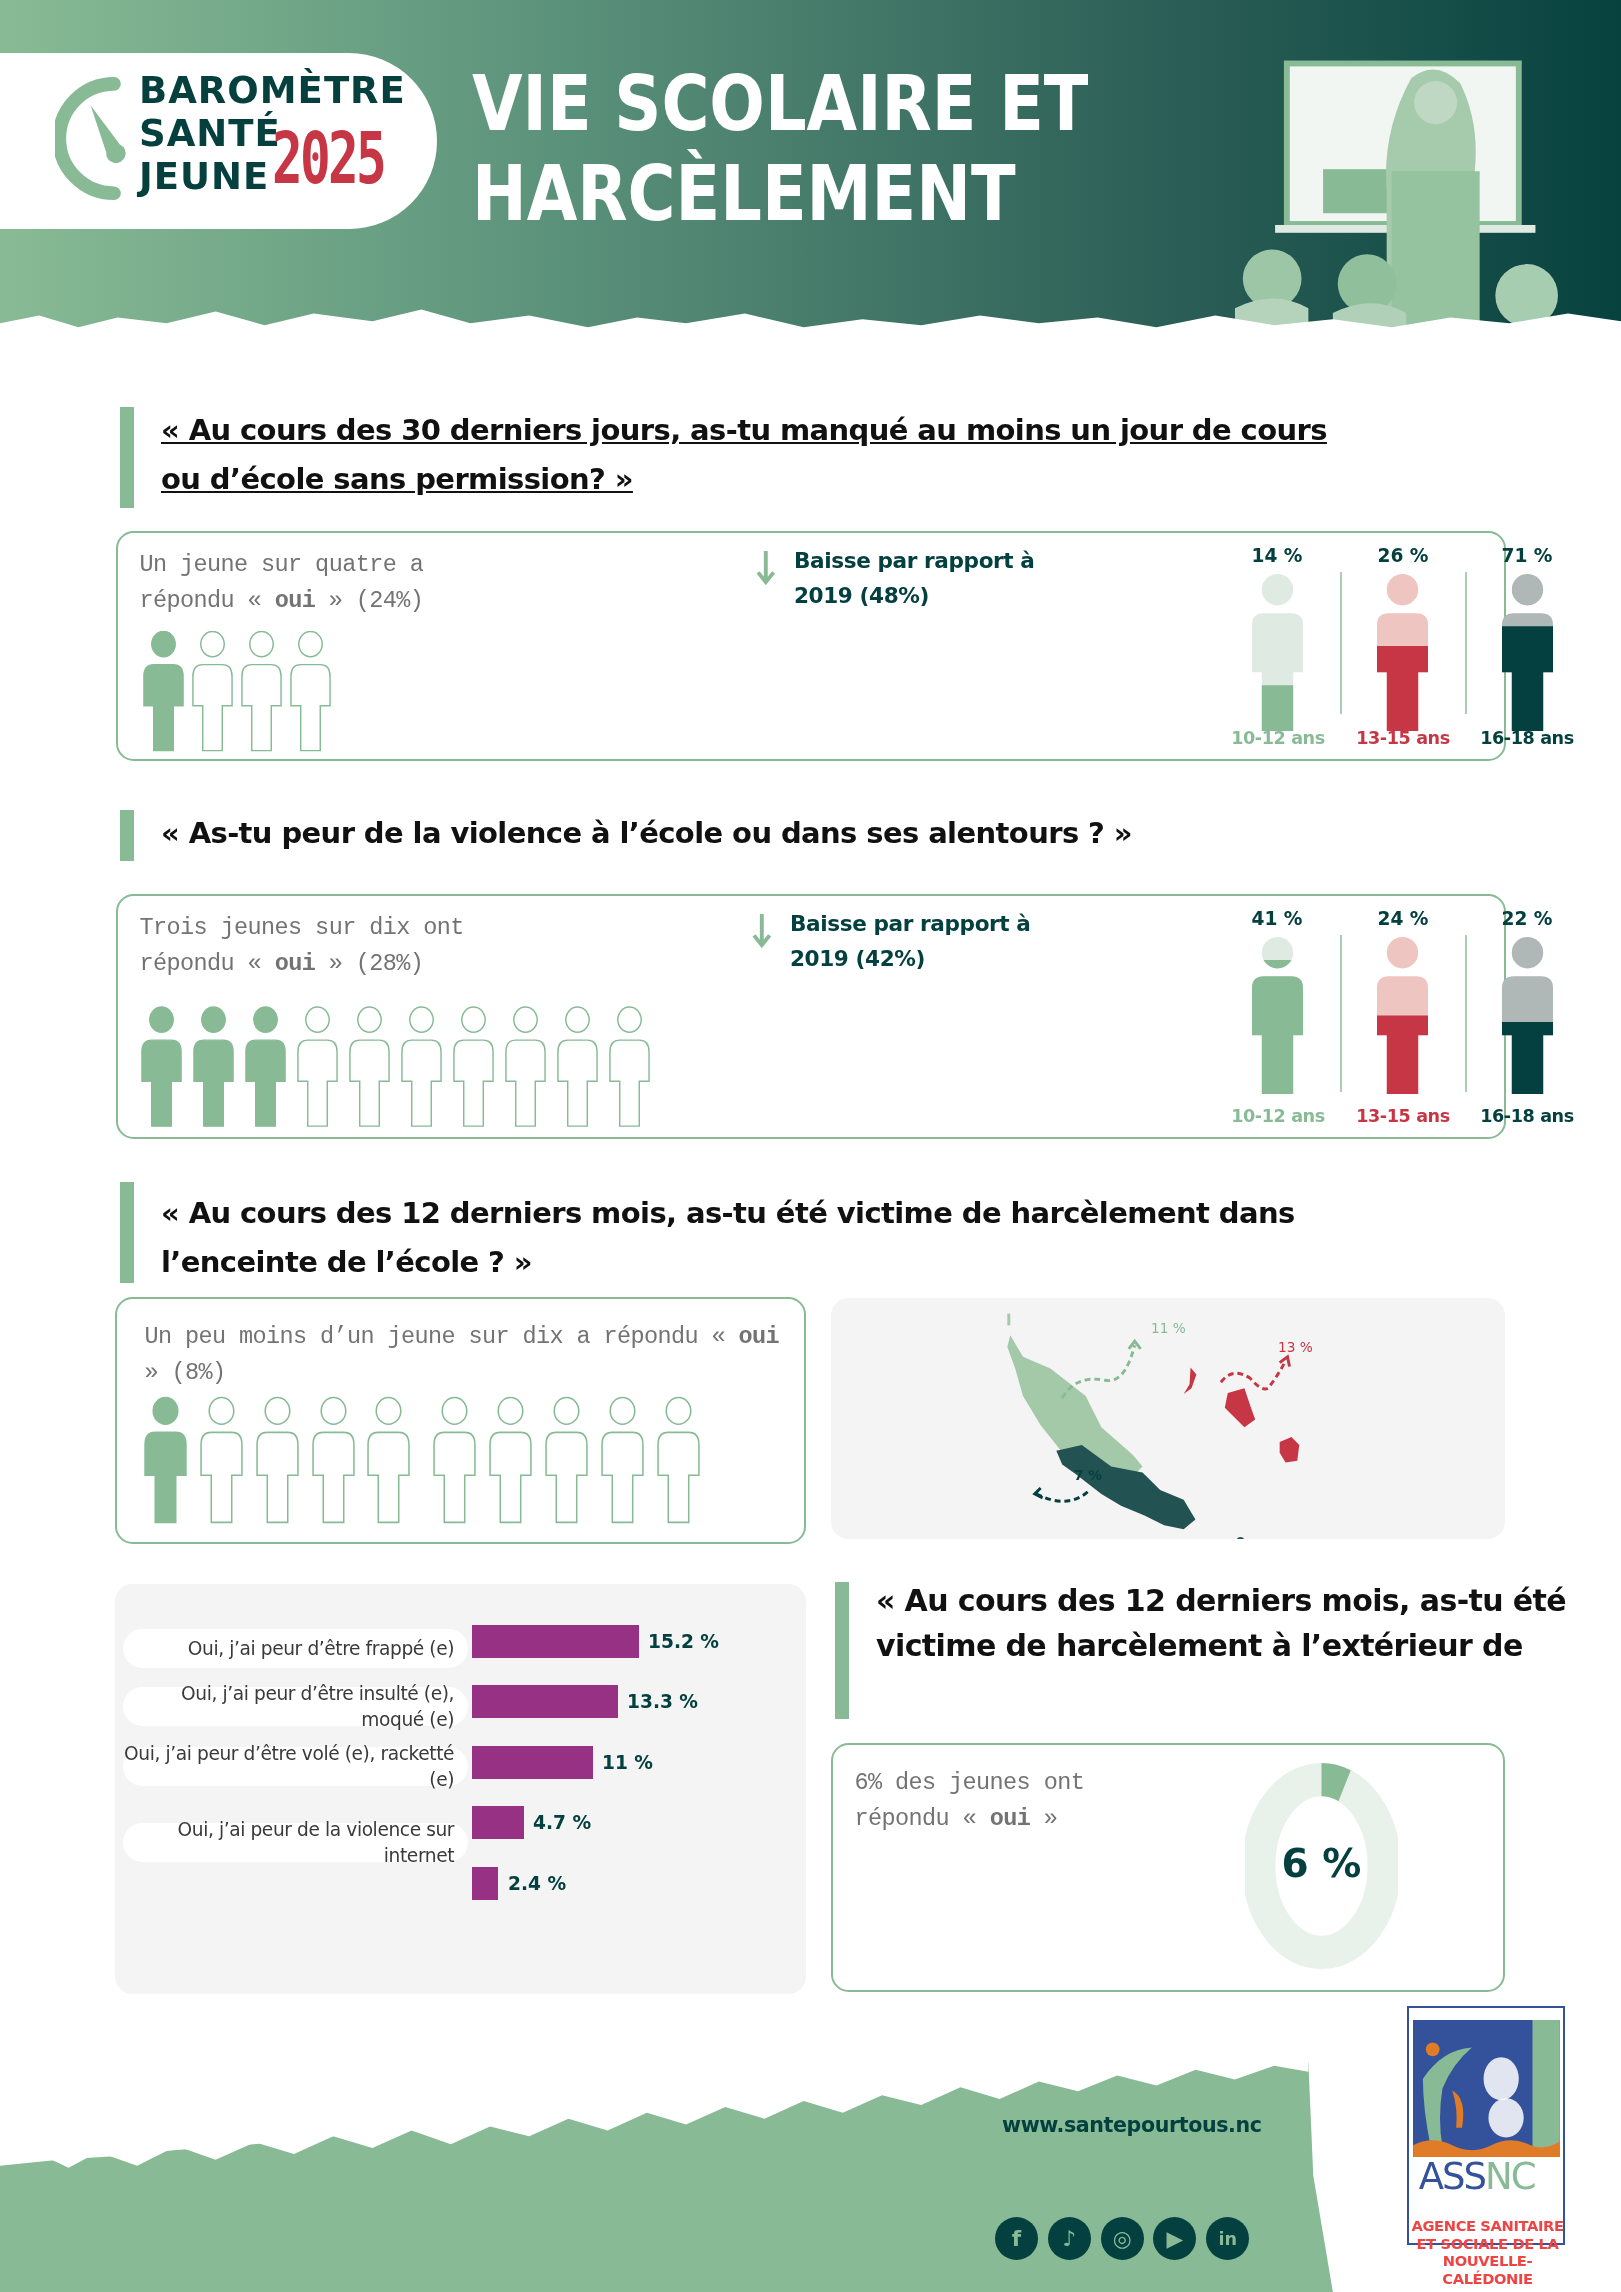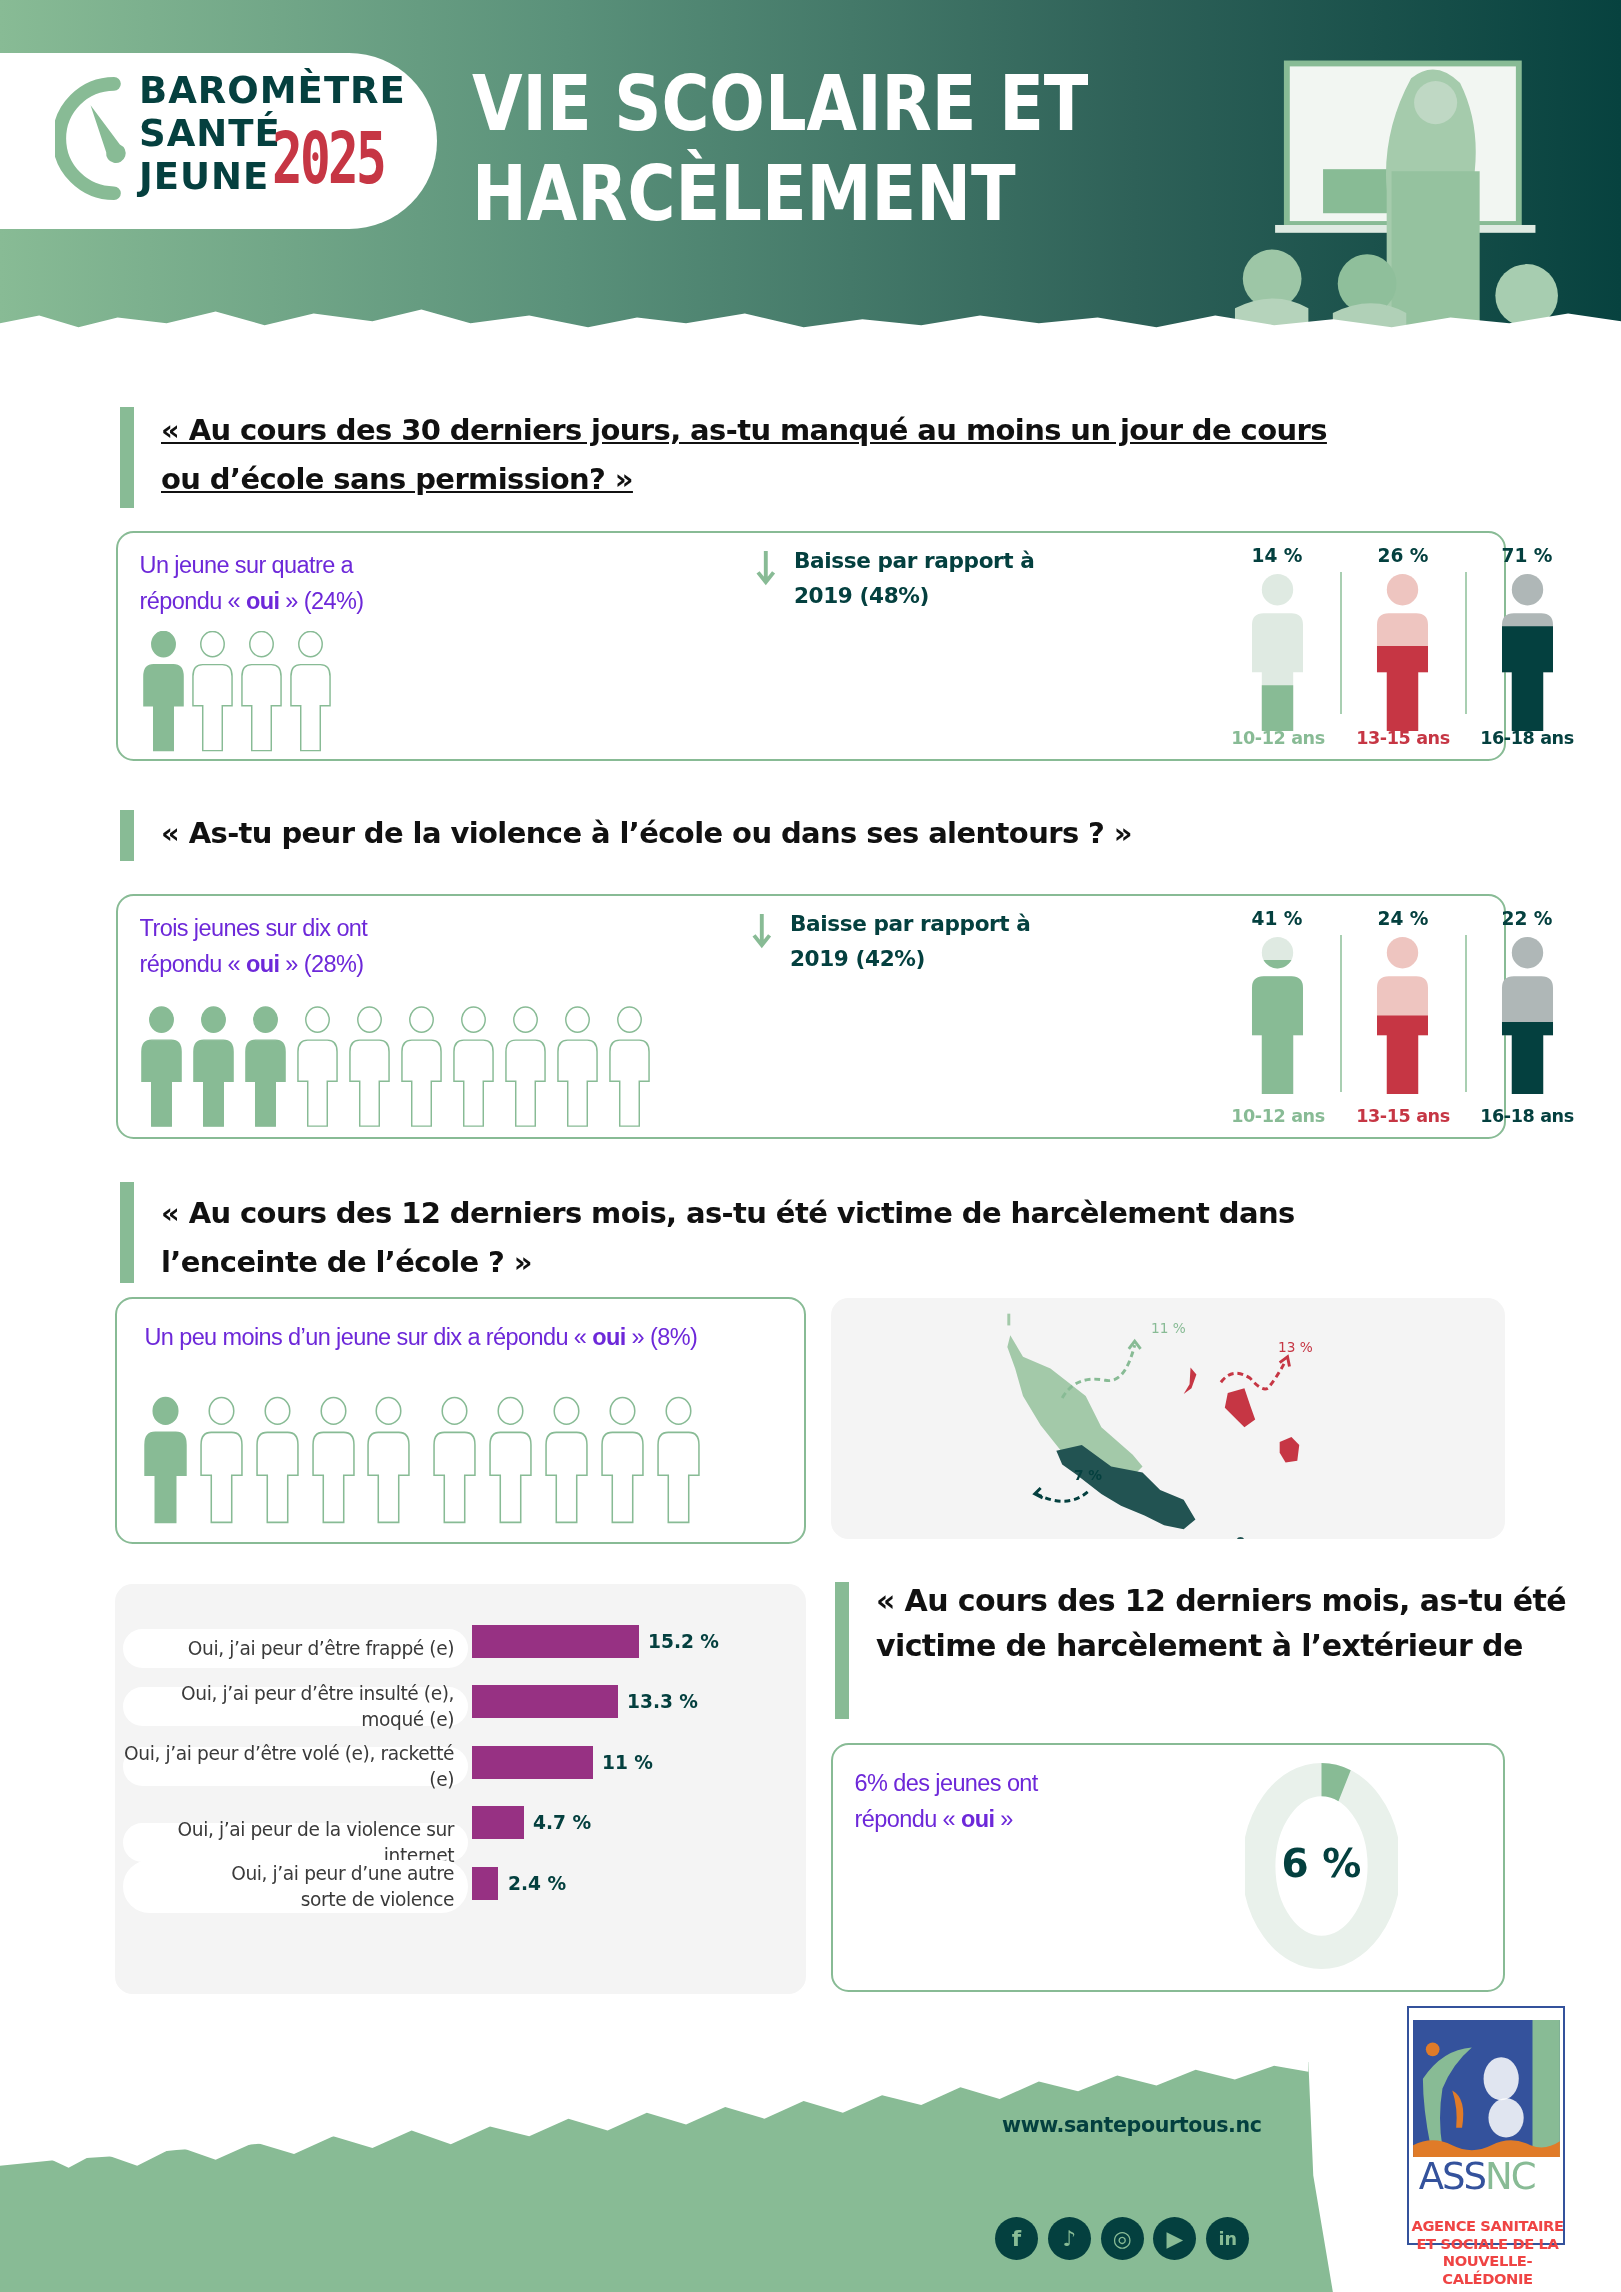--- a/index.html
+++ b/index.html
@@ -16,21 +16,21 @@
   .logo-word { left: 139px; font-family: "DejaVu Sans", sans-serif; font-weight: 700; font-size: 37px; color: #05403f; letter-spacing: 1px; line-height: 43px; }
   .logo-year { left: 272px; top: 122px; font-family: "DejaVu Sans Mono", monospace; font-weight: 700; font-size: 71px; color: #c63644; letter-spacing: -3.9px; line-height: 74px; transform: scaleX(0.72); transform-origin: left center; }
   .title { left: 472px; top: 59px; font-family: "DejaVu Sans", sans-serif; font-weight: 700; color: #ffffff; font-size: 76px; line-height: 90px; letter-spacing: 0px; transform: scaleX(0.86); transform-origin: left top; }
   .illus { left: 1215px; top: 39px; width: 406px; height: 323px; }
 
   
   .q-bar { background: #88bb95; width: 13.7px; }
   .q-text { font-family: "DejaVu Sans", sans-serif; font-weight: 700; color: #111; font-size: 29px; line-height: 49px; letter-spacing: -0.6px; }
   .card { border: 2px solid #88bb95; border-radius: 17.6px; background: #fff; }
   .card-grey { background: #f4f4f4; border-radius: 17.6px; }
-  .stat-text { font-family: Liberation Sans, sans-serif; font-size: 23.5px; line-height: 36px; color: #6d28d9; font-weight: 400; letter-spacing: -0.6px; }
+  .stat-text { font-family: Liberation Mono, monospace; font-size: 23.5px; line-height: 36px; color: #737373; font-weight: 400; letter-spacing: -0.6px; }
   .stat-text b { font-weight: 700; }
   .trend { font-family: "DejaVu Sans", sans-serif; font-weight: 700; font-size: 21.6px; line-height: 35px; color: #04403f; letter-spacing: -0.4px; }
   .arrow { width: 19.6px; height: 35px; }
   .age-pct { font-family: "DejaVu Sans", sans-serif; font-weight: 700; font-size: 18.6px; color: #04403f; text-align: center; width: 98px; }
   .age-label { font-family: "DejaVu Sans", sans-serif; font-weight: 700; font-size: 17.6px; text-align: center; width: 118px; letter-spacing: -0.4px; }
   .divider-v { width: 2px; background: #a9cfb2; }
 
   .person { position: absolute; }
 
   
@@ -388,23 +388,20 @@
       <div class="abs bar-val" style="left: 533px; top: 47px;">15.2 %</div>
       <div class="abs bar-label-pill" style="left: 7.8px; top: 103px; width: 345px; height: 39px;">Oui, j’ai peur d’être insulté (e), moqué (e)</div>
       <div class="abs bar" style="left: 357px; top: 101px; width: 146px; height: 33px;"></div>
       <div class="abs bar-val" style="left: 512px; top: 107px;">13.3 %</div>
       <div class="abs bar-label-pill" style="left: 7.8px; top: 163px; width: 345px; height: 39px;">Oui, j’ai peur d’être volé (e), racketté (e)</div>
       <div class="abs bar" style="left: 357px; top: 162px; width: 121px; height: 33px;"></div>
       <div class="abs bar-val" style="left: 487px; top: 168px;">11 %</div>
       <div class="abs bar-label-pill" style="left: 7.8px; top: 222px; width: 345px; height: 39px; margin-top: 17px;">Oui, j’ai peur de la violence sur internet</div>
       <div class="abs bar" style="left: 357px; top: 222px; width: 52px; height: 33px;"></div>
       <div class="abs bar-val" style="left: 418px; top: 228px;">4.7 %</div>
-      <div class="abs bar-label-pill" style="left: 7.8px; top: 276px; width: 345px; height: 53px;">
-        <div style="text-align:right">Oui, j’ai peur d’une autre<br>sorte de violence</div>
-      </div>
       <div class="abs bar" style="left: 357px; top: 283px; width: 26px; height: 33px;"></div>
       <div class="abs bar-val" style="left: 393px; top: 289px;">2.4 %</div>
     </div>
 </div>
 
 <div class="abs q-bar" style="left:835px; top:1582px; height:137px;"></div>
 <div class="abs q-text" style="left:876px; top:1578px; font-size:30px; line-height:45px;">
   <div>« Au cours des 12 derniers mois, as-tu été</div>
   <div>victime de harcèlement à l’extérieur de</div>
 </div>

